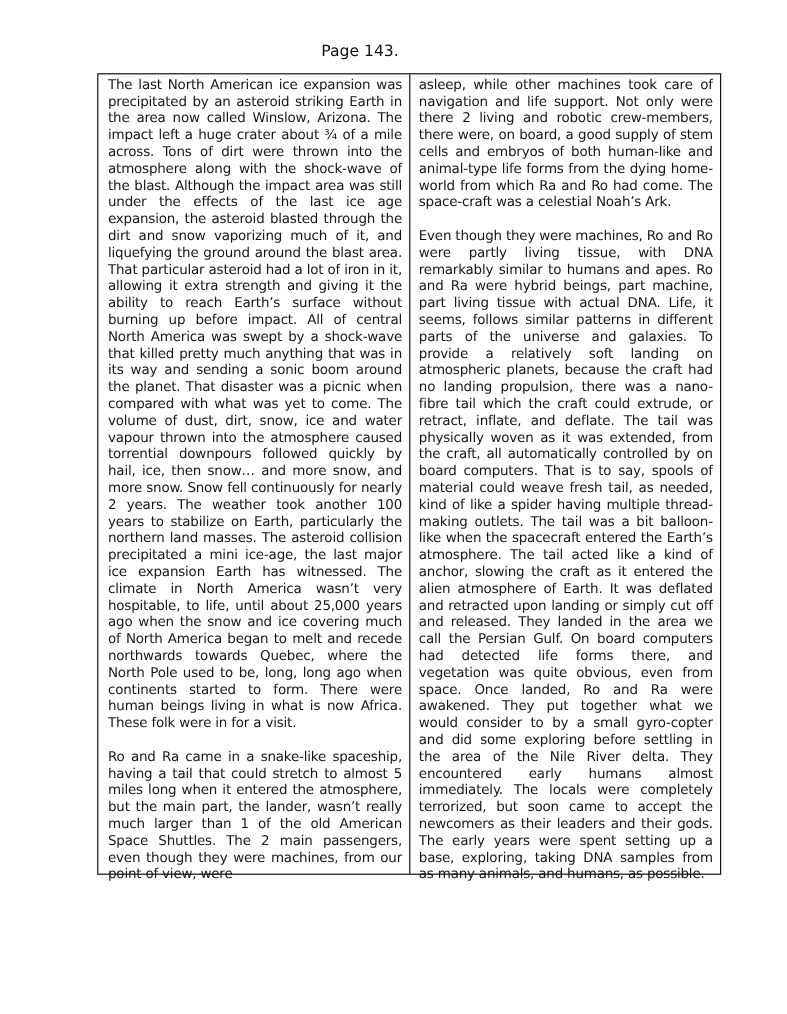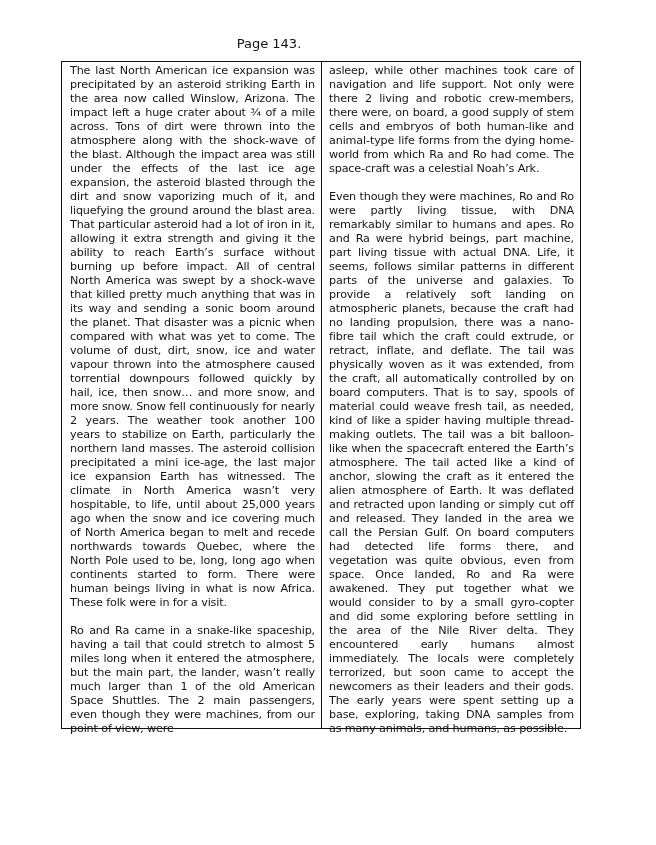--- a/index.html
+++ b/index.html
@@ -1,22 +1,22 @@
 <!DOCTYPE html>
 <html><head>
 <meta charset="utf-8">
 <style>
   html, body { margin: 0; padding: 0; background: #ffffff; }
   body { width: 656px; height: 845px; position: relative; overflow: hidden; }
   .page-header {
     position: absolute; left: 0; top: 36px; width: 538px; text-align: center;
-    font-family: "DejaVu Sans", sans-serif; font-size: 13px; color: #111;
+    font-family: "DejaVu Sans", sans-serif; font-size: 13px; color: #111; padding-left: 31px;
   }
   .doc-table {
-    position: absolute; left: 61px; top: 61px; width: 520px; height: 668px;
+    position: absolute; left: 81px; top: 61px; width: 520px; height: 668px;
     border: 1.5px solid #111; box-sizing: border-box;
     display: flex;
   }
   .col {
     box-sizing: border-box; height: 100%;
     padding: 2px 6px 0 8px;
     font-family: "DejaVu Sans", sans-serif; font-size: 11.2px; line-height: 14px;
     color: #151515; text-align: justify; letter-spacing: -0.15px;
   }
   .col-left { width: 261px; border-right: 1.5px solid #111; }

